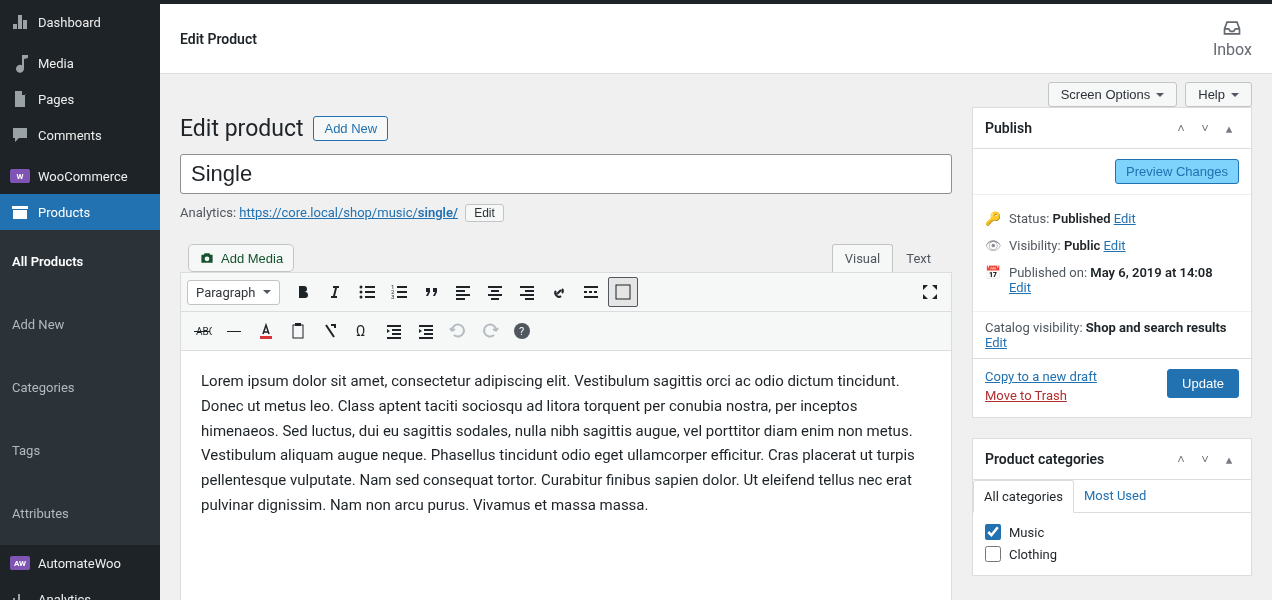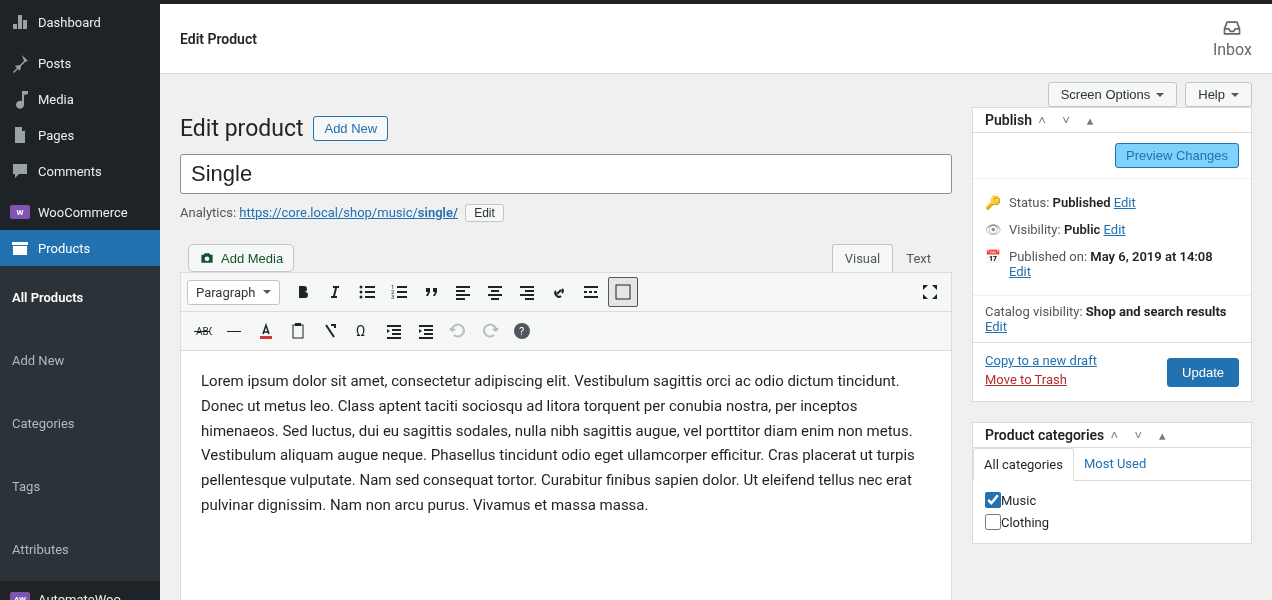--- a/index.html
+++ b/index.html
@@ -48,70 +48,62 @@
 .toolbar-row2{border-top:none}
 .format-sel{border:1px solid #c3c4c7;background:#fff;padding:4px 24px 4px 8px;font-size:13px;border-radius:3px;margin-right:6px;position:relative;cursor:pointer}
 .format-sel::after{content:"";position:absolute;right:8px;top:50%;margin-top:-2px;border:4px solid transparent;border-top-color:#50575e}
 .tb-btn{width:30px;height:30px;display:flex;align-items:center;justify-content:center;cursor:pointer;border-radius:2px;color:#1d2327}
 .tb-btn.active{border:1px solid #50575e;background:#e5e5e5}
 .tb-btn svg{width:20px;height:20px;fill:currentColor}
 .tb-spacer{flex:1}
 .editor-body{padding:18px 20px;font-size:15px;line-height:1.65;color:#1d2327;min-height:260px}
 
 .box{background:#fff;border:1px solid #dcdcde;margin-bottom:20px}
-.box-head{padding:2px 12px;border-bottom:1px solid #dcdcde;display:flex;align-items:center;justify-content:flex-start}
+.box-head{padding:10px 12px;border-bottom:1px solid #dcdcde;display:flex;align-items:center;justify-content:space-between}
 .box-head h3{font-size:14px;font-weight:600;color:#1d2327}
 .box-head-actions{display:flex;gap:4px}
 .box-head-actions span{cursor:pointer;color:#787c82;width:20px;height:20px;display:flex;align-items:center;justify-content:center}
 .box-body{padding:10px 12px}
 .preview-row{text-align:right;padding:10px 12px;border-bottom:1px solid #f0f0f1}
 .btn-prev{border:1px solid #2271b1;color:#2271b1;background:#7dd3fc;border-radius:3px;padding:4px 10px;font-size:13px;cursor:pointer}
 .meta-row{display:flex;align-items:flex-start;gap:8px;padding:6px 0;font-size:13px;color:#50575e}
 .meta-row .ico{width:16px;color:#8c8f94}
 .meta-row strong{color:#1d2327;font-weight:600}
 .meta-row a{color:#2271b1;text-decoration:underline;cursor:pointer}
 .catalog-vis{padding:8px 12px;border-top:1px solid #f0f0f1;font-size:13px;color:#50575e}
 .catalog-vis strong{color:#1d2327}
 .catalog-vis a{color:#2271b1;text-decoration:underline}
-.box-foot{padding:10px 12px;border-top:1px solid #dcdcde;display:flex;justify-content:space-between;align-items:center}
+.box-foot{padding:10px 12px;border-top:1px solid #dcdcde;display:flex;justify-content:space-between;align-items:flex-start}
 .trash-links a{display:block;color:#b32d2e;text-decoration:underline;font-size:13px;margin-bottom:4px;cursor:pointer}
 .trash-links a.copy{color:#2271b1}
 .btn-primary{background:#2271b1;border:1px solid #2271b1;color:#fff;border-radius:3px;padding:6px 14px;font-size:13px;cursor:pointer;font-weight:400}
 .cat-tabs{display:flex;border-bottom:1px solid #dcdcde;margin:-10px -12px 8px}
 .cat-tab{padding:8px 10px;font-size:13px;cursor:pointer;color:#2271b1}
 .cat-tab.active{color:#1d2327;border:1px solid #dcdcde;border-bottom:1px solid #fff;margin-bottom:-1px;border-radius:3px 3px 0 0;background:#fff}
-.cat-list label{display:flex;align-items:center;gap:0;padding:3px 0;font-size:13px;color:#1d2327}
+.cat-list label{display:flex;align-items:center;gap:8px;padding:3px 0;font-size:13px;color:#1d2327}
 .cat-list input{width:16px;height:16px;accent-color:#2271b1}
 .caret{border:4px solid transparent;display:inline-block}
 .caret.down{border-top-color:#50575e;margin-top:4px}
 </style>
 </head>
 <body>
 
 <div class="topbar"></div>
 <div class="layout">
 
 <nav class="sidebar">
   <div class="item">
     <span class="icon">
           <svg viewBox="0 0 20 20">
             <path d="M3 12h4v5H3zm5-9h4v14H8zm5 5h4v9h-4z"></path>
           </svg>
         </span>
     <span>Dashboard</span>
   </div>
   <div class="sep"></div>
-  <div class="item">
-    <span class="icon">
-          <svg viewBox="0 0 20 20">
-            <path d="M12 2l6 6-3 1-4 4-1 5-2-2-4 4-1-1 4-4-2-2 5-1 4-4z"></path>
-          </svg>
-        </span>
-    <span>Posts</span>
-  </div>
   <div class="item">
     <span class="icon">
           <svg viewBox="0 0 20 20">
             <path d="M12 2v10.3a4 4 0 1 0 2 3.5V6l4-1V2z"></path>
           </svg>
         </span>
     <span>Media</span>
   </div>
   <div class="item">
     <span class="icon">

